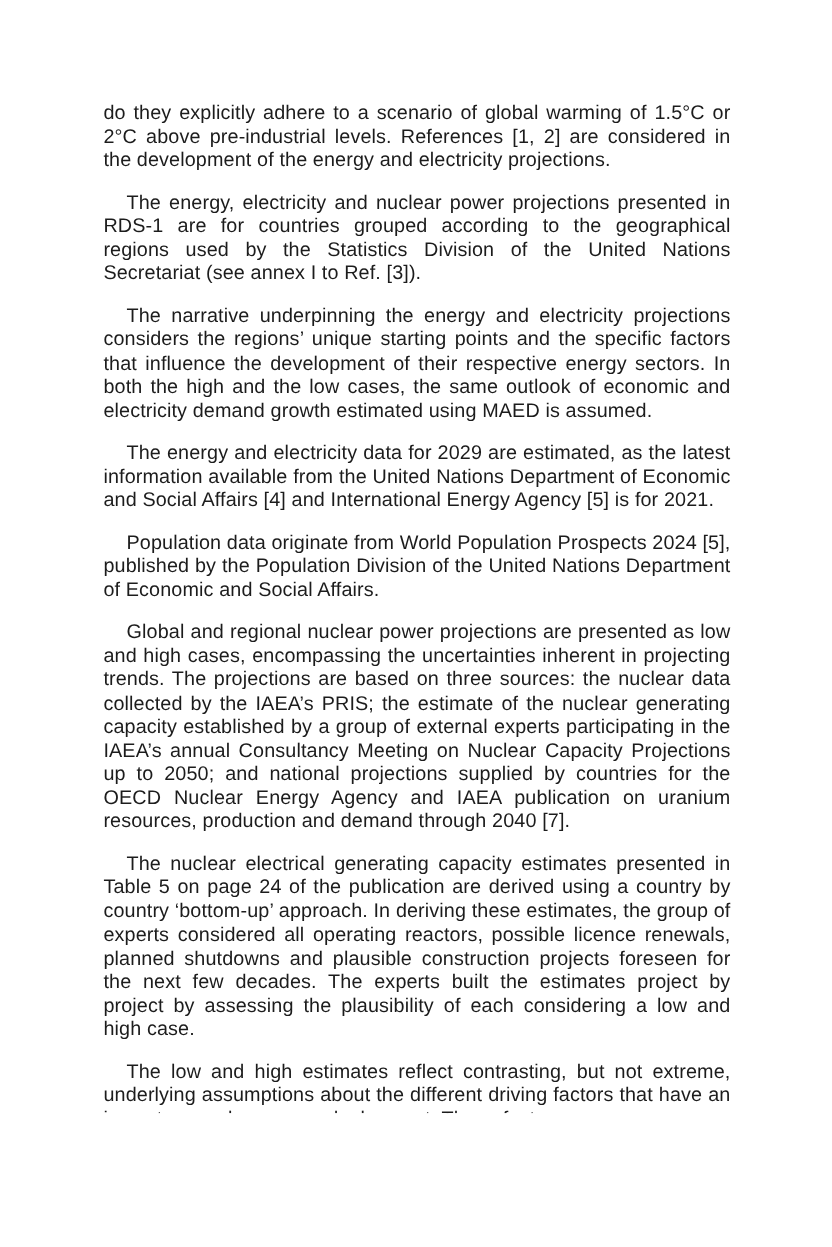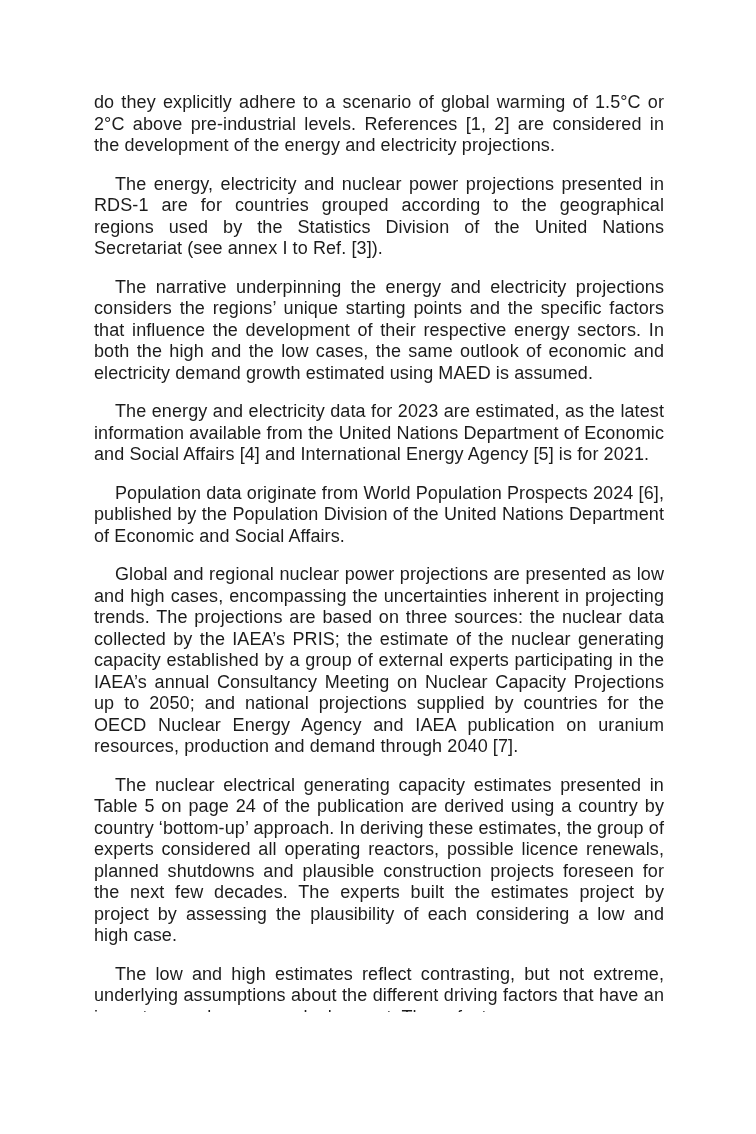--- a/index.html
+++ b/index.html
@@ -42,20 +42,20 @@
   }
 </style>
 </head>
 <body>
 
 <div class="page">
   <div class="text-block">
     <p>do they explicitly adhere to a scenario of global warming of 1.5°C or 2°C above pre-industrial levels. References [1, 2] are considered in the development of the energy and electricity projections.</p>
     <p class="indent">The energy, electricity and nuclear power projections presented in RDS-1 are for countries grouped according to the geographical regions used by the Statistics Division of the United Nations Secretariat (see annex I to Ref. [3]).</p>
     <p class="indent">The narrative underpinning the energy and electricity projections considers the regions’ unique starting points and the specific factors that influence the development of their respective energy sectors. In both the high and the low cases, the same outlook of economic and electricity demand growth estimated using MAED is assumed.</p>
-    <p class="indent">The energy and electricity data for 2023 are estimated, as the latest information available from the United Nations Department of Economic and Social Affairs [4] and International Energy Agency [5] is for 2021.</p>
-    <p class="indent">Population data originate from World Population Prospects 2024 [6], published by the Population Division of the United Nations Department of Economic and Social Affairs.</p>
+    <p class="indent">The energy and electricity data for 2029 are estimated, as the latest information available from the United Nations Department of Economic and Social Affairs [4] and International Energy Agency [5] is for 2021.</p>
+    <p class="indent">Population data originate from World Population Prospects 2024 [5], published by the Population Division of the United Nations Department of Economic and Social Affairs.</p>
     <p class="indent">Global and regional nuclear power projections are presented as low and high cases, encompassing the uncertainties inherent in projecting trends. The projections are based on three sources: the nuclear data collected by the IAEA’s PRIS; the estimate of the nuclear generating capacity established by a group of external experts participating in the IAEA’s annual Consultancy Meeting on Nuclear Capacity Projections up to 2050; and national projections supplied by countries for the OECD Nuclear Energy Agency and IAEA publication on uranium resources, production and demand through 2040 [7].</p>
     <p class="indent">The nuclear electrical generating capacity estimates presented in Table 5 on page 24 of the publication are derived using a country by country ‘bottom-up’ approach. In deriving these estimates, the group of experts considered all operating reactors, possible licence renewals, planned shutdowns and plausible construction projects foreseen for the next few decades. The experts built the estimates project by project by assessing the plausibility of each considering a low and high case.</p>
     <p class="indent">The low and high estimates reflect contrasting, but not extreme, underlying assumptions about the different driving factors that have an impact on nuclear power deployment. These factors,</p>
   </div>
   <div class="page-number">2</div>
 </div>
 
 </body></html>

